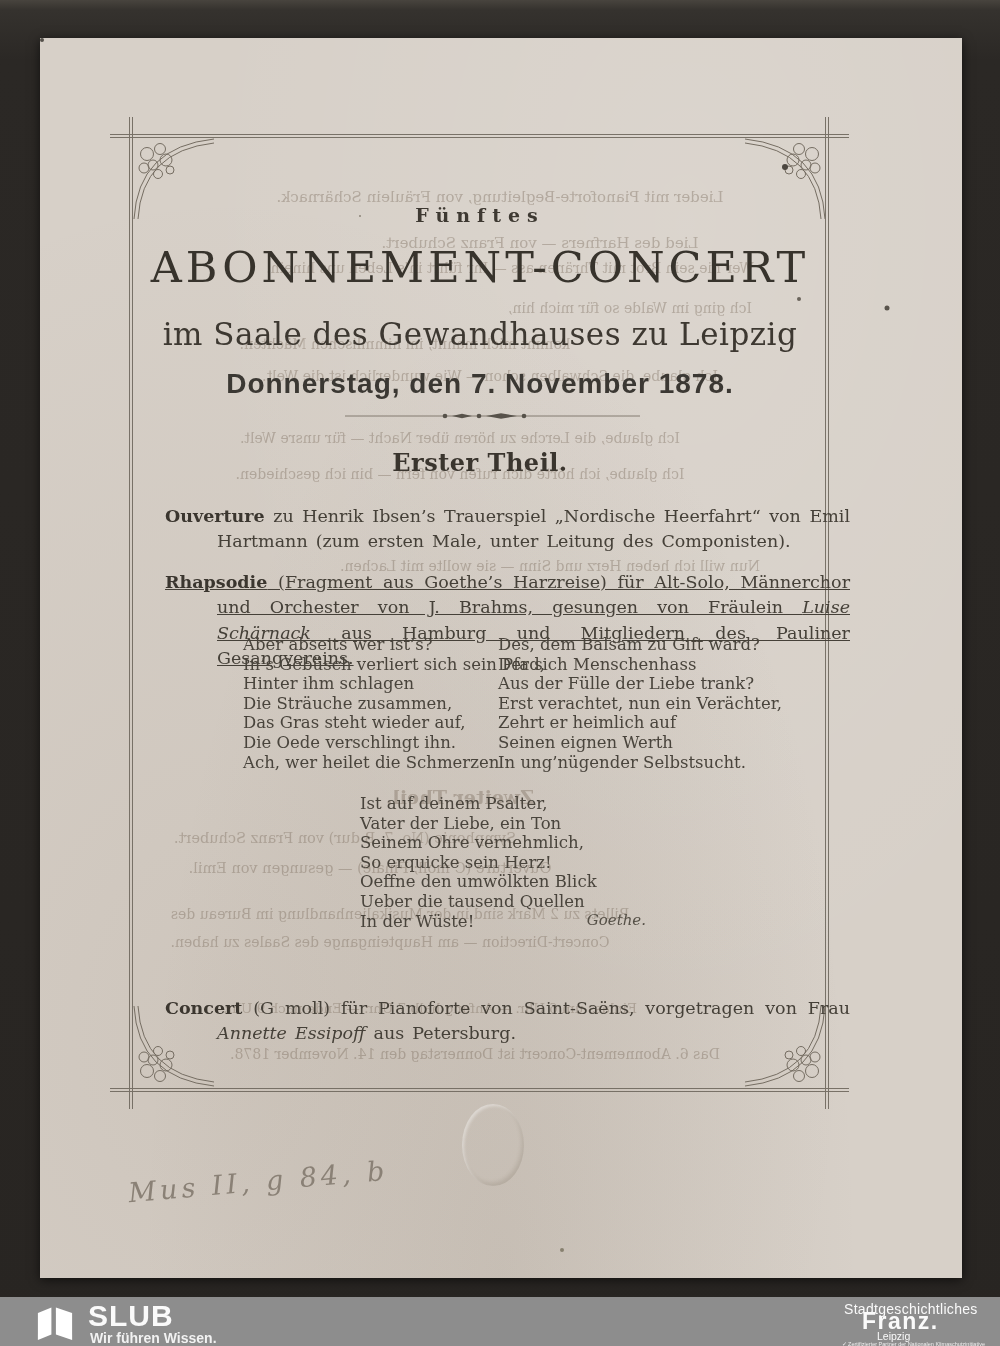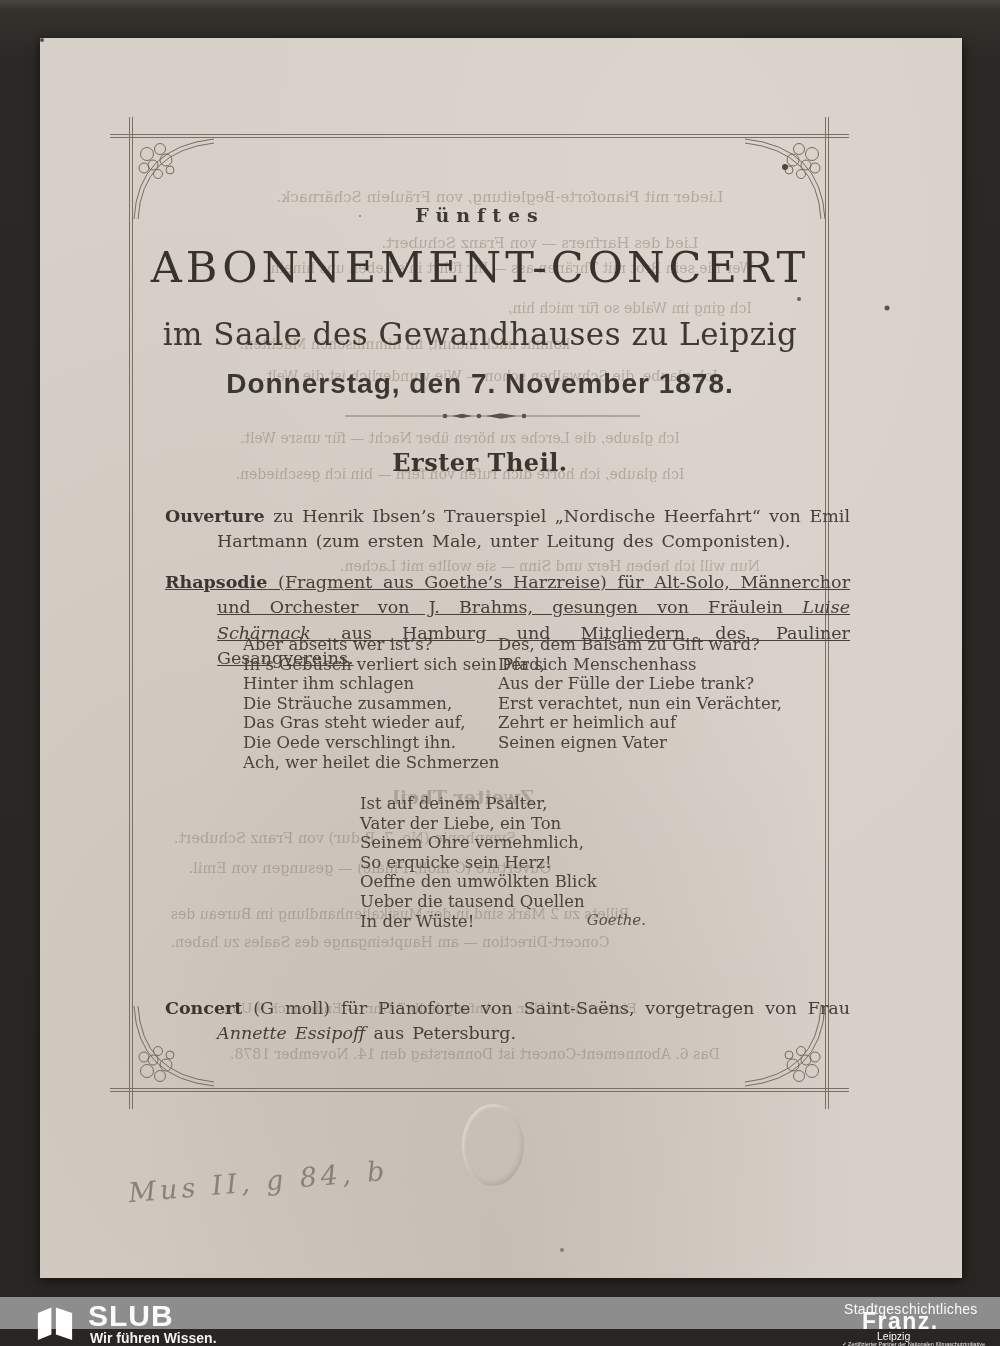--- a/index.html
+++ b/index.html
@@ -47,21 +47,21 @@
   
   .shelfmark{left:88px;top:1128px;font-style:italic;font-size:27px;letter-spacing:4px;
              color:#8a8176;transform:rotate(-5deg);}
   .seal{left:422px;top:1066px;width:62px;height:82px;border-radius:50%;opacity:0.7;
         box-shadow:inset 2px 2px 3px rgba(255,255,255,0.55), inset -2px -3px 4px rgba(104,92,76,0.28);}
   .specks{left:0;top:0;width:4px;height:4px;border-radius:50%;background:#54504a;
           box-shadow:743px 127px 0 1px #4c4740, 757px 259px 0 0 #6a645b,
                      845px 268px 0 0.5px #59544c, 520px 1210px 0 0 #87806f,
                      318px 176px 0 -1px #8c8578;}
   
-  .bar{position:absolute;left:0;top:1297px;width:1000px;height:32px;background:#8d8d8d;
+  .bar{position:absolute;left:0;top:1297px;width:1000px;height:49px;background:#8d8d8d;
        font-family:"Liberation Sans",sans-serif;color:#fafafa;}
   .slub-icon{position:absolute;left:34px;top:7px;}
   .slub-name{position:absolute;left:88px;top:2px;font-size:30px;font-weight:bold;letter-spacing:1px;}
   .slub-tag{position:absolute;left:90px;top:33px;font-size:14px;font-weight:bold;color:#f2f2f2;}
   .museum{position:absolute;right:6px;top:0;width:152px;height:49px;}
   .mus1{position:absolute;left:2px;top:4px;font-size:14px;letter-spacing:0.3px;}
   .mus2{position:absolute;left:20px;top:11px;font-size:23px;font-weight:bold;letter-spacing:1.5px;}
   .mus3{position:absolute;left:35px;top:33px;font-size:10.5px;}
   .mus4{position:absolute;left:0px;top:43px;font-size:5.5px;white-space:nowrap;color:#efefef;}
   .check-icon{font-size:6px;margin-right:1px;}
@@ -147,21 +147,22 @@
     <div>Die Oede verschlingt ihn.</div>
     <div>Ach, wer heilet die Schmerzen</div>
   </div>
 
   <div class="abs poem poem-right">
     <div>Des, dem Balsam zu Gift ward?</div>
     <div>Der sich Menschenhass</div>
     <div>Aus der Fülle der Liebe trank?</div>
     <div>Erst verachtet, nun ein Verächter,</div>
     <div>Zehrt er heimlich auf</div>
-    <div>Seinen eignen Vater</div>
+    <div>Seinen eignen Werth</div>
+    <div>In ung’nügender Selbstsucht.</div>
   </div>
 
   <div class="abs poem poem-mid">
     <div>Ist auf deinem Psalter,</div>
     <div>Vater der Liebe, ein Ton</div>
     <div>Seinem Ohre vernehmlich,</div>
     <div>So erquicke sein Herz!</div>
     <div>Oeffne den umwölkten Blick</div>
     <div>Ueber die tausend Quellen</div>
     <div>In der Wüste!</div>

